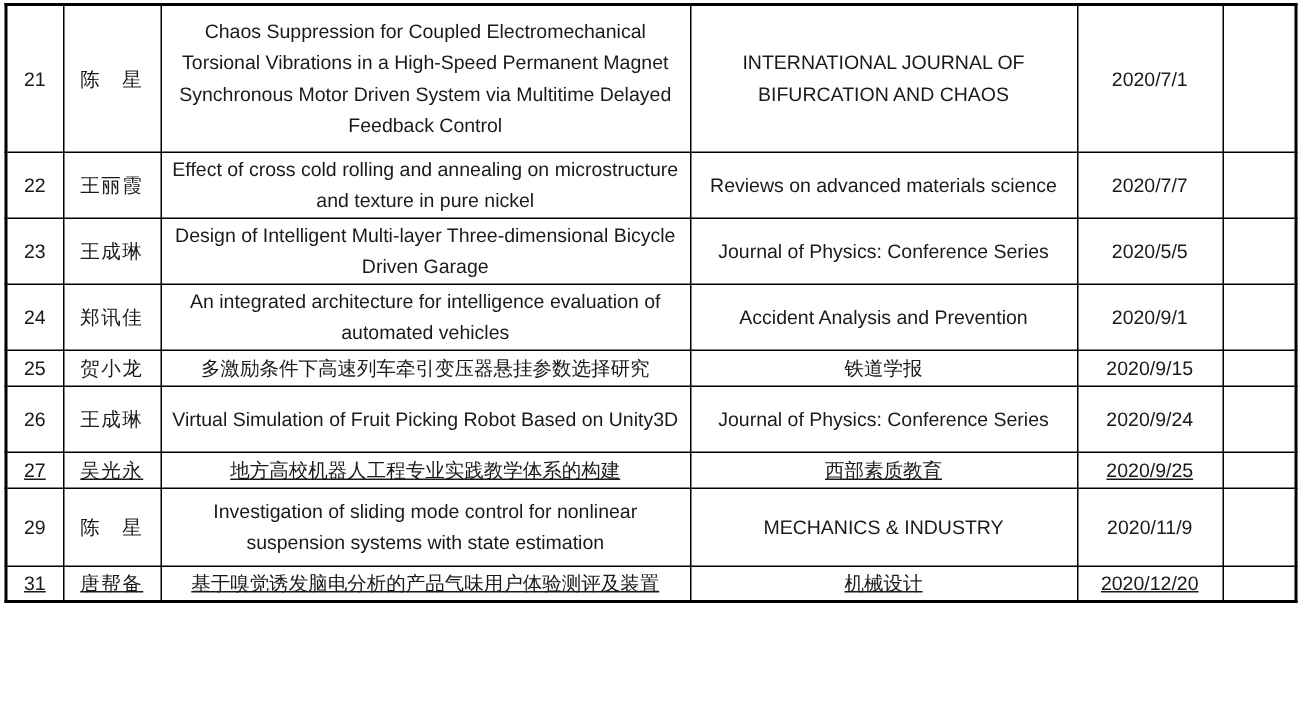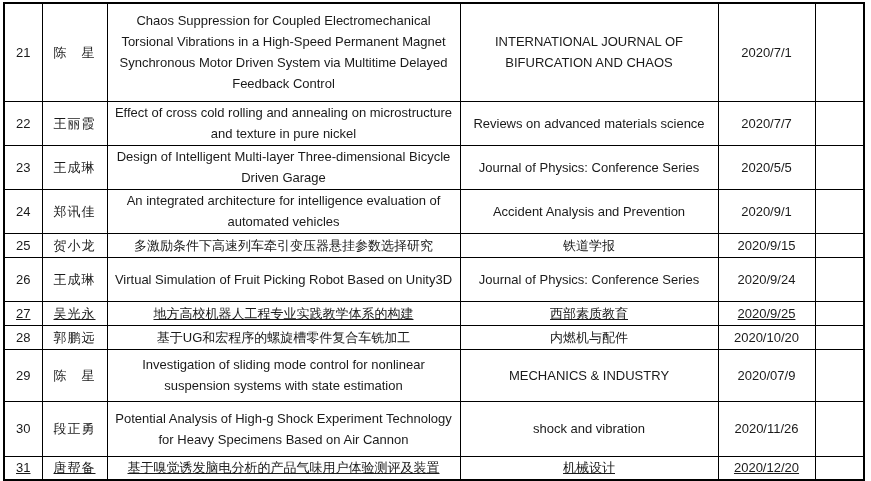--- a/index.html
+++ b/index.html
@@ -116,42 +116,26 @@
         <td class="c-extra"></td>
       </tr>
       <tr class="r6">
         <td class="c-no">27</td>
         <td class="c-author">吴光永</td>
         <td class="c-title">地方高校机器人工程专业实践教学体系的构建</td>
         <td class="c-journal">西部素质教育</td>
         <td class="c-date">2020/9/25</td>
         <td class="c-extra"></td>
       </tr>
-      <tr class="r7">
-        <td class="c-no">28</td>
-        <td class="c-author">郭鹏远</td>
-        <td class="c-title">基于UG和宏程序的螺旋槽零件复合车铣加工</td>
-        <td class="c-journal">内燃机与配件</td>
-        <td class="c-date">2020/10/20</td>
-        <td class="c-extra"></td>
-      </tr>
       <tr class="r8">
         <td class="c-no">29</td>
         <td class="c-author">陈　星</td>
         <td class="c-title">Investigation of sliding mode control for nonlinear suspension systems with state estimation</td>
         <td class="c-journal">MECHANICS &amp; INDUSTRY</td>
-        <td class="c-date">2020/07/9</td>
-        <td class="c-extra"></td>
-      </tr>
-      <tr class="r9">
-        <td class="c-no">30</td>
-        <td class="c-author">段正勇</td>
-        <td class="c-title">Potential Analysis of High-g Shock Experiment Technology for Heavy Specimens Based on Air Cannon</td>
-        <td class="c-journal">shock and vibration</td>
-        <td class="c-date">2020/11/26</td>
+        <td class="c-date">2020/11/9</td>
         <td class="c-extra"></td>
       </tr>
       <tr class="r10">
         <td class="c-no">31</td>
         <td class="c-author">唐帮备</td>
         <td class="c-title">基于嗅觉诱发脑电分析的产品气味用户体验测评及装置</td>
         <td class="c-journal">机械设计</td>
         <td class="c-date">2020/12/20</td>
         <td class="c-extra"></td>
       </tr>

